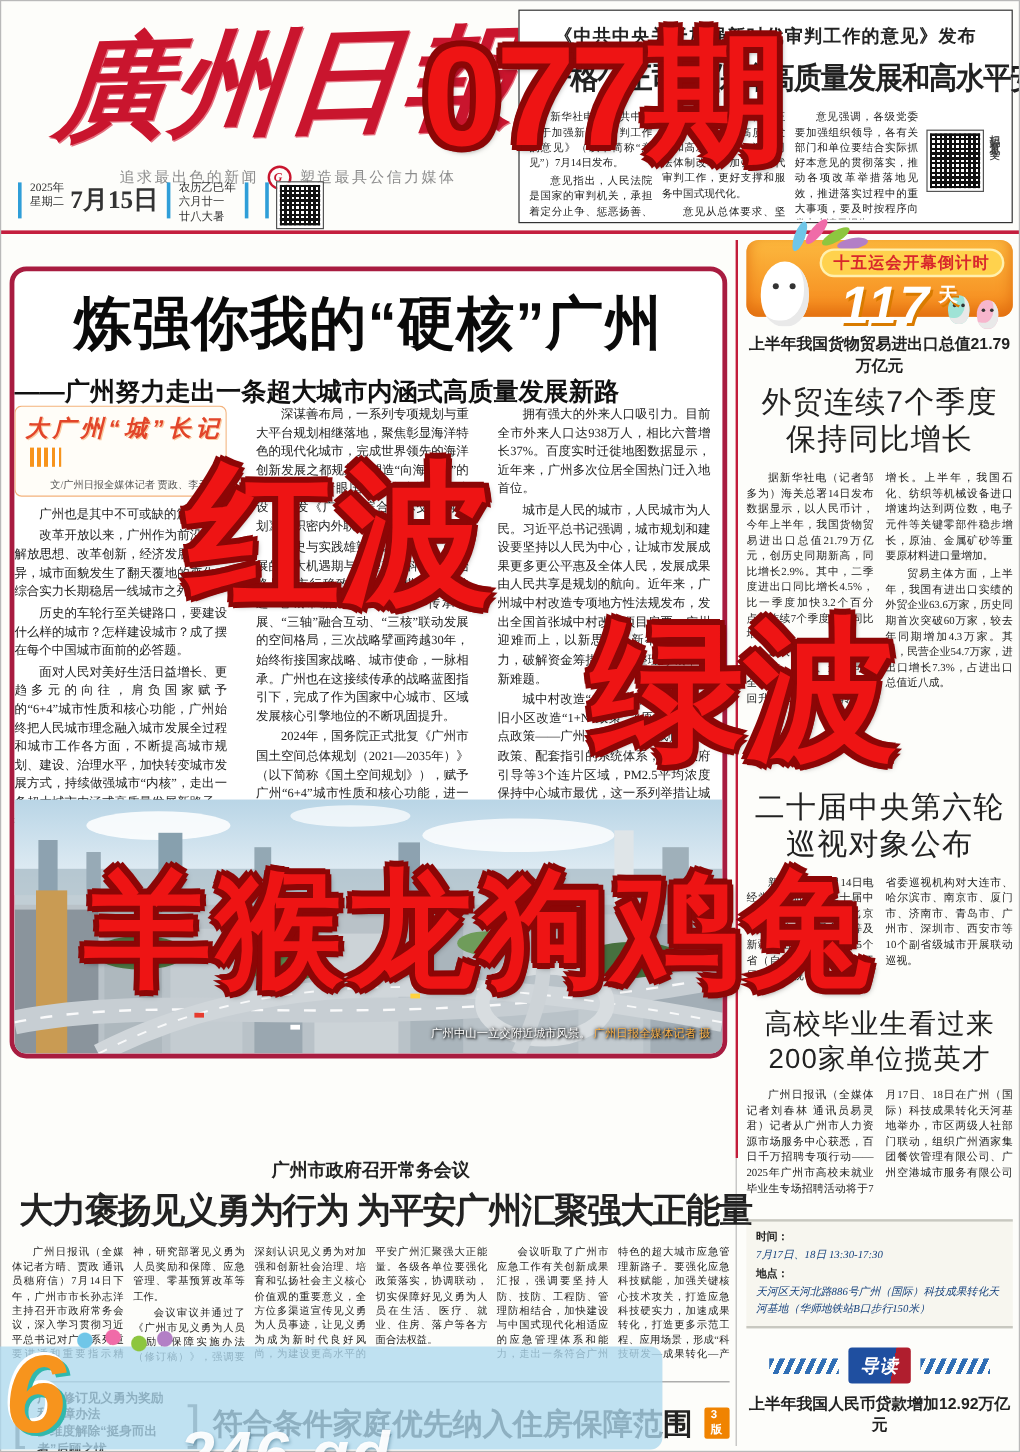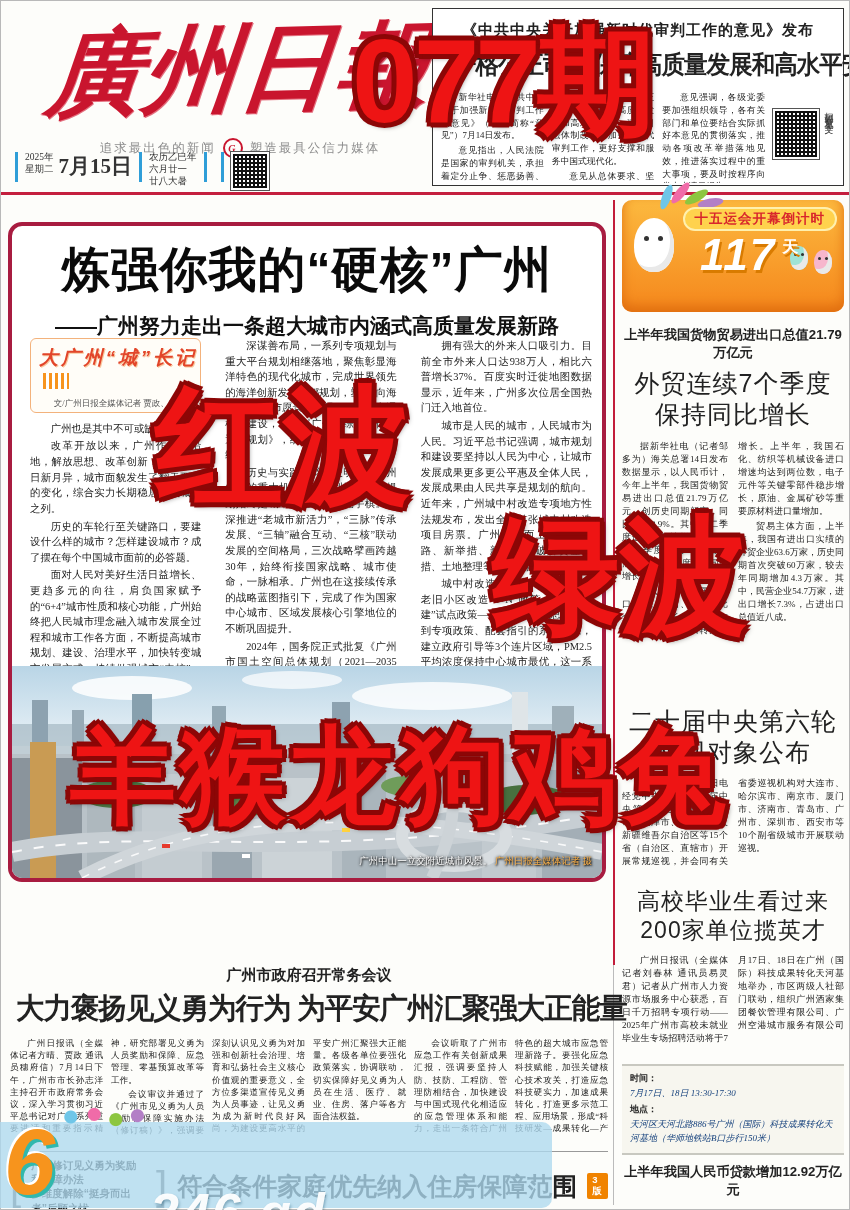--- a/index.html
+++ b/index.html
@@ -34,39 +34,39 @@
                transform:scaleX(.94);letter-spacing:-1px;}
   #tn-body{display:flex;gap:8px;margin-top:10px;font-size:8.8px;line-height:1.45;text-align:justify;height:92px;overflow:hidden;}
   #tn-body .c{flex:1;}
   #tn-qr{width:62px;display:flex;gap:3px;align-items:flex-start;}
   #tn-qr .qr{width:46px;height:46px;margin-top:18px;}
   #tn-qr span{writing-mode:vertical-rl;font-size:9px;color:#333;margin-top:14px;letter-spacing:2px;}
   
   #frame{left:8px;top:222px;width:598px;height:660px;border:4px solid #a81c40;border-radius:14px;
          box-sizing:border-box;background:#fff;}
   #mainhead{margin-top:12px;text-align:center;font-size:48px;font-weight:900;letter-spacing:1px;color:#0a0a0a;}
-  #mainsub{text-align:center;font-size:21px;font-weight:bold;margin-top:10px;color:#111;}
-  #maincols{position:absolute;left:18px;right:10px;top:112px;height:412px;display:flex;gap:24px;overflow:hidden;}
+  #mainsub{font-size:21px;font-weight:bold;margin-top:10px;color:#111;}
+  #maincols{position:absolute;left:0;right:10px;top:112px;height:412px;display:flex;gap:24px;overflow:hidden;}
   .mcol{flex:1;font-size:10.4px;line-height:1.5;text-align:justify;overflow:hidden;}
   #serieslogo{border:1px solid #f3b27c;border-radius:6px;padding:5px 6px 2px 8px;margin-bottom:8px;background:#fffdf8;}
   #serieslogo .big{font-size:19px;font-weight:900;color:#e2452a;font-style:italic;white-space:nowrap;
                    font-family:"Liberation Sans",sans-serif;text-shadow:1px 1px 0 #f9c9a0;}
   #serieslogo .bars{display:inline-block;width:26px;height:16px;margin-left:4px;
         background:repeating-linear-gradient(90deg,#f7941d 0 3px,#fff 3px 6px);}
   #byline{font-size:8.5px;color:#555;text-align:right;margin-top:4px;}
   
   #photo{position:absolute;left:0;right:0;bottom:0;height:212px;border-radius:0 0 10px 10px;overflow:hidden;}
   #photocap{position:absolute;right:10px;bottom:10px;font-size:9.5px;color:#fff;
             text-shadow:0 0 3px #000,1px 1px 2px #000;}
   #photocap .credit{color:#f9b04a;}
   
   #sidebar{left:622px;top:200px;width:222px;}
   #vline{left:613px;top:200px;width:2px;height:765px;background:#c21d3a;}
   #vline2{left:613px;top:965px;width:1px;height:240px;background:#bbb;}
-  #countdown{position:relative;height:112px;border-radius:10px;overflow:visible;
+  #countdown{position:relative;height:64px;border-radius:10px;overflow:visible;
              background:linear-gradient(180deg,#fcb93f,#f5871c);box-shadow:inset 0 -6px 12px #e06f10;}
   #cd-pill{position:absolute;top:7px;right:7px;background:#ffd24d;border:2px solid #fff0ae;border-radius:13px;
            color:#d8262c;font-weight:bold;font-size:13.5px;padding:1px 10px;letter-spacing:1px;}
   #cd-num{position:absolute;left:78px;top:30px;font-size:44px;font-weight:900;font-style:italic;color:#fff;
           text-shadow:2px 3px 0 #d97b00;letter-spacing:2px;}
   #cd-unit{font-size:16px;font-weight:bold;font-style:normal;vertical-align:18px;margin-left:6px;}
   .mascot{position:absolute;left:12px;top:18px;width:40px;height:54px;background:#fff;
           border-radius:50% 50% 46% 46%;box-shadow:inset -4px -5px 0 #e9e9e9;}
   .mascot:before{content:"";position:absolute;left:10px;top:18px;width:5px;height:5px;border-radius:50%;
           background:#333;box-shadow:14px 0 0 #333;}
@@ -310,20 +310,25 @@
         <p>广州日报讯（全媒体记者刘春林 通讯员易灵君）记者从广州市人力资源市场服务中心获悉，百日千万招聘专项行动——2025年广州市高校未就业毕业生专场招聘活动将于7月17日、18日在广州（国际）科技成果转化天河基地举办，市区两级人社部门联动，组织广州酒家集团餐饮管理有限公司、广州空港城市服务有限公司等200家用人单位参会，助力毕业生充分就业。</p>
       </div>
     <div id="infobox">
       <p class="lbl">时间：</p>
       <p class="val">7月17日、18日  13:30-17:30</p>
       <p class="lbl">地点：</p>
       <p class="val">天河区天河北路886号广州（国际）科技成果转化天河基地（华师地铁站B口步行150米）</p>
     </div>
   </div>
 
+  <div id="digest">
+    <div class="stripes"></div>
+    <div id="digest-flag">导读</div>
+    <div class="stripes"></div>
+  </div>
   <div>
     <div class="sb-kicker" style="margin-top:8px">上半年我国人民币贷款增加12.92万亿元</div>
 
   </div>
 </div>
 
 <div class="abs" id="bottom">
   <div id="bl-kicker">广州市政府召开常务会议</div>
   <div id="bl-head">大力褒扬见义勇为行为  为平安广州汇聚强大正能量</div>
   <div id="bl-body">

